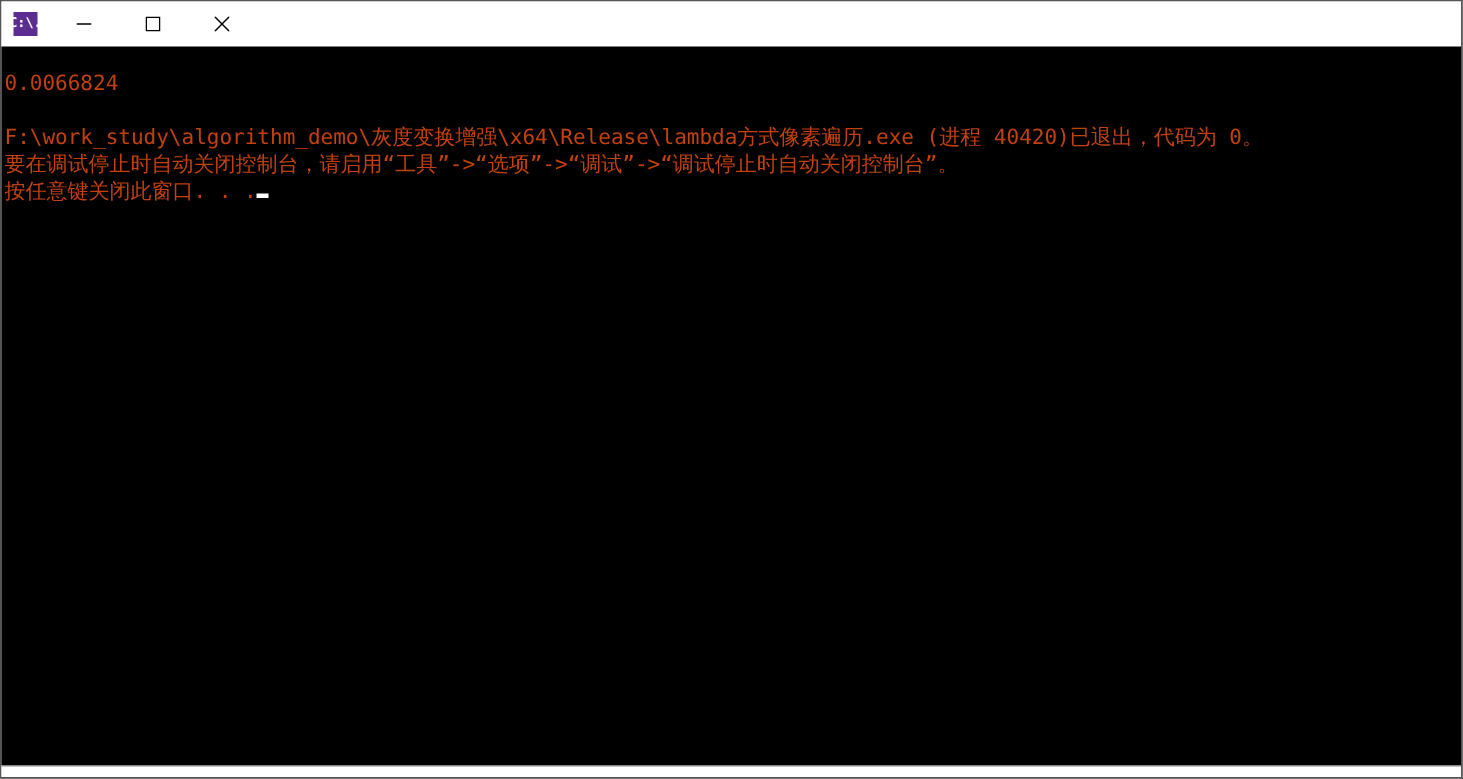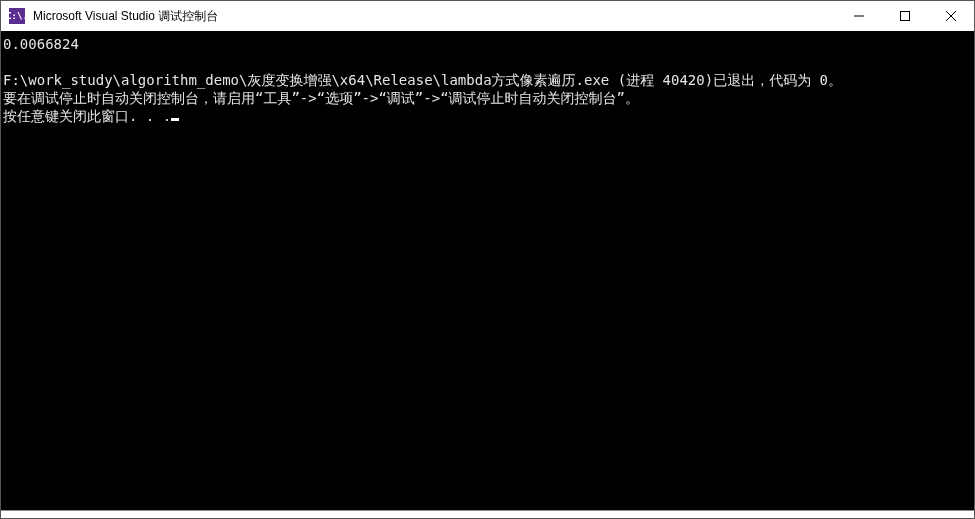--- a/index.html
+++ b/index.html
@@ -61,25 +61,25 @@
       border: none;
       cursor: pointer;
     }
     .win-btn svg {
       width: 10px;
       height: 10px;
     }
     .console {
       flex: 1;
       background: #000;
-      color: #e5e5e5;
+      color: #c2410c;
       font-family: "NSimSun", "SimSun", Consolas, monospace;
       font-size: 14px;
       line-height: 18px;
-      padding: 4px 2px;
+      padding: 16px 2px;
       white-space: pre-wrap;
       word-break: break-all;
       overflow: hidden;
       position: relative;
     }
     .cursor {
       display: inline-block;
       width: 8px;
       height: 3px;
       background: #fff;
@@ -94,21 +94,20 @@
       border-top: 1px solid #888;
       display: flex;
     }
   </style>
 </head>
 <body>
 
 <div class="window">
   <div class="titlebar">
     <div class="app-icon">C:\.</div>
-    <div class="title-text">Microsoft Visual Studio 调试控制台</div>
     <div class="window-controls">
       <button class="win-btn">
         <svg viewBox="0 0 10 10">
             <line x1="0" y1="5" x2="10" y2="5" stroke="#000" stroke-width="1"></line>
           </svg>
       </button>
       <button class="win-btn">
         <svg viewBox="0 0 10 10">
             <rect x="0.5" y="0.5" width="9" height="9" fill="none" stroke="#000" stroke-width="1"></rect>
           </svg>

